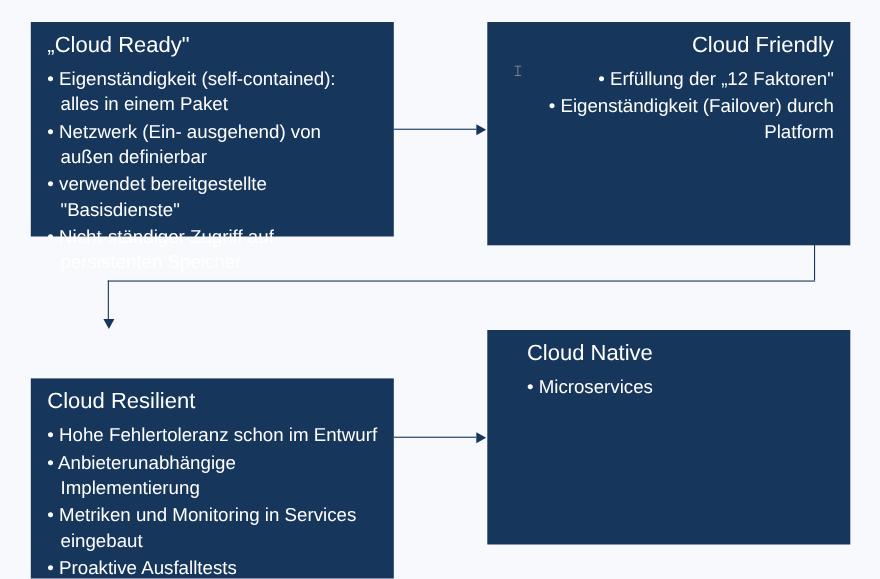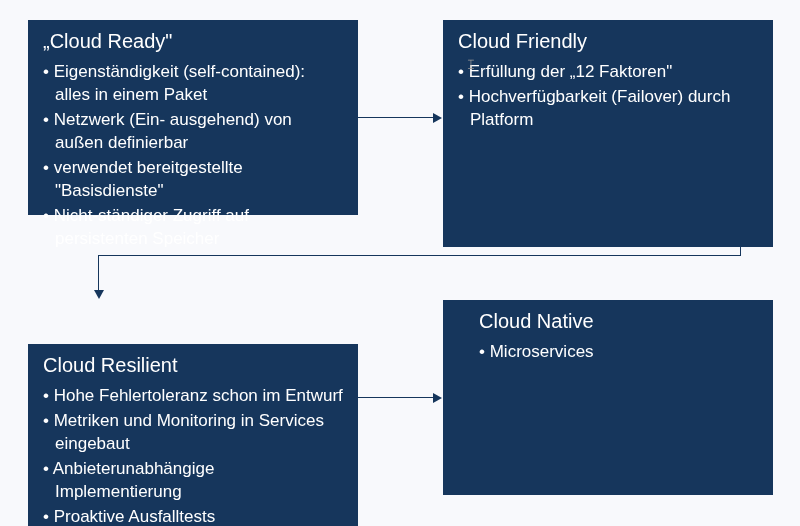--- a/index.html
+++ b/index.html
@@ -43,21 +43,22 @@
     .box-1 {
       left: 28px;
       top: 20px;
       width: 330px;
       height: 195px;
     }
     .box-2 {
       left: 443px;
       top: 20px;
       width: 330px;
-      height: 227px;
+      height: 203px;
+      text-align: right;
     }
     .box-3 {
       left: 28px;
       top: 300px;
       width: 330px;
       height: 195px;
       margin-top: 44px;
     }
     .box-4 {
       left: 443px;
@@ -112,30 +113,30 @@
     <li>Netzwerk (Ein- ausgehend) von außen definierbar</li>
     <li>verwendet bereitgestellte "Basisdienste"</li>
     <li>Nicht-ständiger Zugriff auf persistenten Speicher</li>
   </ul>
 </div>
 
 <div class="box box-2">
   <div class="box-title">Cloud Friendly</div>
   <ul>
     <li>Erfüllung der „12 Faktoren"</li>
-    <li>Hochverfügbarkeit (Failover) durch Platform</li>
+    <li>Eigenständigkeit (Failover) durch Platform</li>
   </ul>
 </div>
 
 <div class="box box-3">
   <div class="box-title">Cloud Resilient</div>
   <ul>
     <li>Hohe Fehlertoleranz schon im Entwurf</li>
+    <li>Anbieterunabhängige Implementierung</li>
     <li>Metriken und Monitoring in Services eingebaut</li>
-    <li>Anbieterunabhängige Implementierung</li>
     <li>Proaktive Ausfalltests</li>
   </ul>
 </div>
 
 <div class="box box-4">
   <div class="box-title">Cloud Native</div>
   <ul>
     <li>Microservices</li>
   </ul>
 </div>

